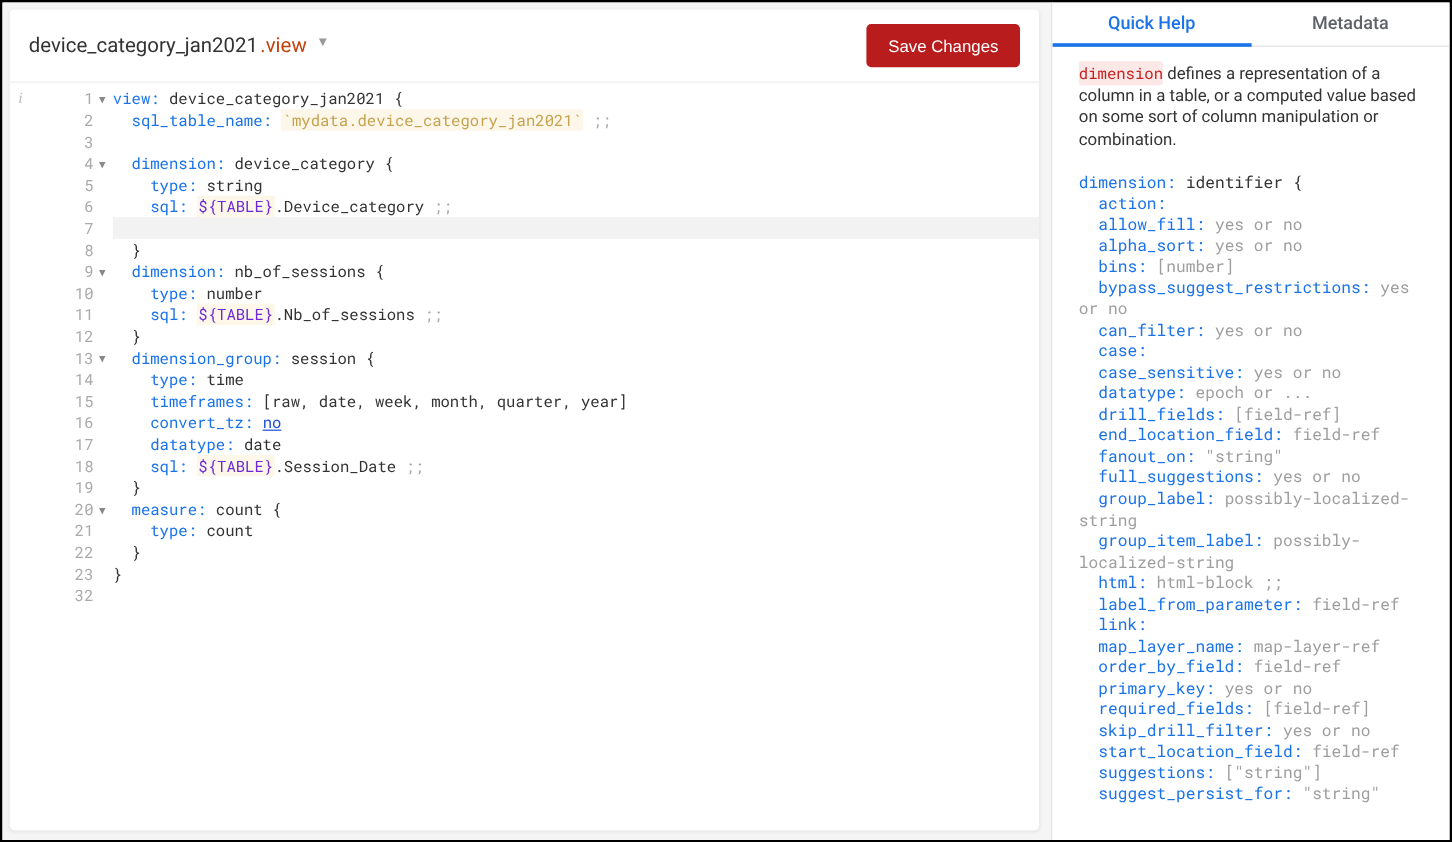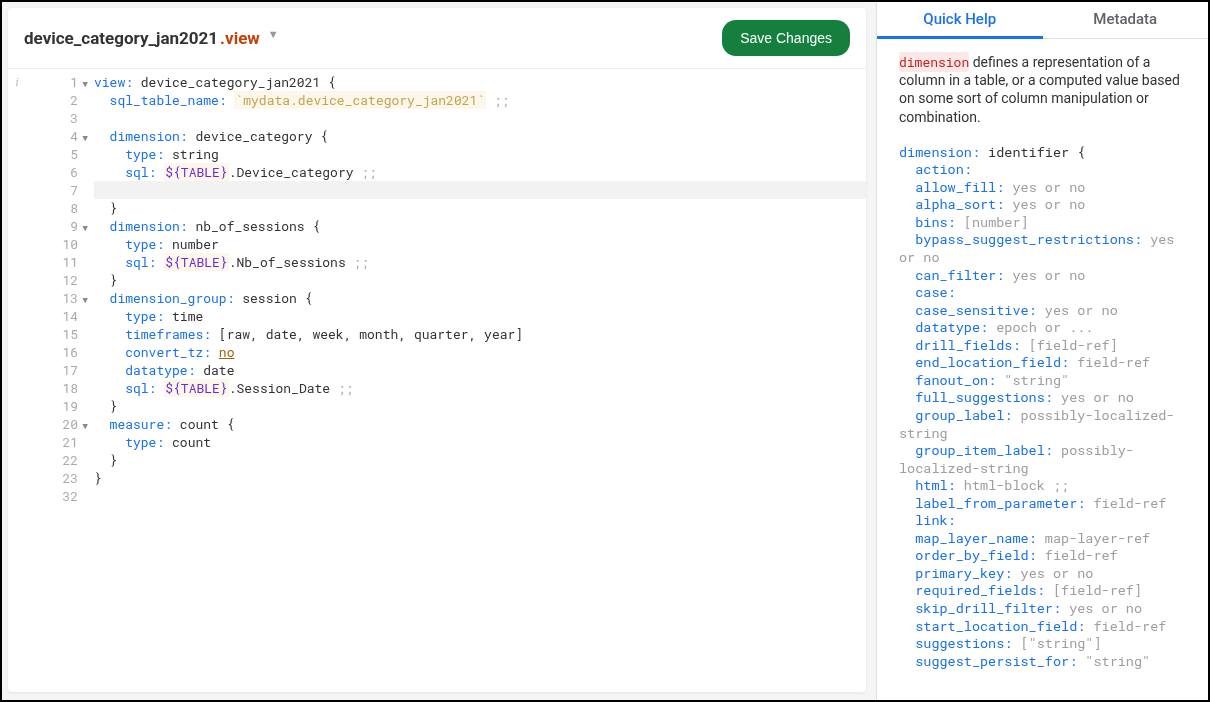--- a/index.html
+++ b/index.html
@@ -1,36 +1,36 @@
 <!DOCTYPE html>
 <html><head>
 <meta charset="utf-8">
 <style>
 * { box-sizing: border-box; margin: 0; padding: 0; }
 body { font-family: -apple-system, BlinkMacSystemFont, "Segoe UI", Roboto, sans-serif; background: #fff; width: 1210px; height: 702px; overflow: hidden; border: 2px solid #000; }
 .container { display: flex; height: 100%; }
 .editor-panel { flex: 0 0 875px; display: flex; flex-direction: column; border-right: 1px solid #e0e0e0; background: #f5f5f5; padding: 6px 10px 8px 6px; }
 .editor-card { background: #fff; border-radius: 4px; box-shadow: 0 1px 3px rgba(0,0,0,0.08); display: flex; flex-direction: column; height: 100%; overflow: hidden; }
 .editor-header { display: flex; align-items: center; padding: 12px 16px; border-bottom: 1px solid #eee; }
-.file-title { font-size: 17px; color: #333; font-weight: 700; display: flex; align-items: flex-start; gap: 2px; }
+.file-title { font-size: 17px; color: #333; font-weight: 400; display: flex; align-items: flex-start; gap: 2px; }
 .file-ext { color: #c2410c; }
 .dropdown-caret { color: #999; margin-left: 6px; font-size: 11px; }
-.save-btn { margin-left: auto; background: #15803d; color: #fff; border: none; border-radius: 14px; padding: 10px 18px; font-size: 14px; font-weight: 500; cursor: pointer; text-align: center; }
+.save-btn { margin-left: auto; background: #b91c1c; color: #fff; border: none; border-radius: 4px; padding: 10px 18px; font-size: 14px; font-weight: 500; cursor: pointer; text-align: center; }
 .code-area { display: flex; flex: 1; overflow: auto; }
 .gutter { flex: 0 0 60px; padding-top: 4px; text-align: right; font-family: "Roboto Mono", Menlo, Consolas, monospace; font-size: 13px; color: #aaa; user-select: none; }
 .gutter-row { height: 18px; line-height: 18px; padding-right: 8px; position: relative; }
 .gutter-row .fold { position: absolute; right: -2px; top: 2px; font-size: 9px; color: #888; }
 .info-gutter { flex: 0 0 18px; padding-top: 4px; text-align: center; color: #bbb; font-size: 13px; font-style: italic; font-family: serif; }
 .code { flex: 1; padding: 4px 0 4px 8px; font-family: "Roboto Mono", Menlo, Consolas, monospace; font-size: 13px; color: #333; white-space: pre; }
 .code-line { height: 18px; line-height: 18px; }
 .code-line.hl { background: #f2f2f2; }
 .kw { color: #1a73e8; }
 .str { color: #c5a34f; background: #fdf7ea; padding: 0 1px; }
 .var { color: #6d28d9; background: #fdf7ea; padding: 0 1px; }
-.val { color: #a16207; text-decoration: underline; }
+.val { color: #1d4ed8; text-decoration: underline; }
 .punct { color: #aaa; }
 .sidebar { flex: 1; display: flex; flex-direction: column; background: #fff; overflow: hidden; }
 .tabs { display: flex; border-bottom: 1px solid #e0e0e0; }
 .tab { flex: 1; text-align: center; padding: 8px 8px; font-size: 15px; color: #5f6368; cursor: pointer; font-weight: 500; }
 .tab.active { color: #1a73e8; border-bottom: 3px solid #1a73e8; margin-bottom: -1px; }
 .help-body { padding: 14px 18px 14px 22px; font-size: 14px; color: #333; overflow-y: auto; flex: 1; line-height: 1.3; }
 .help-desc { margin-bottom: 18px; }
 .chip { background: #fce8e6; color: #c5221f; font-family: "Roboto Mono", Menlo, monospace; padding: 1px 0; border-radius: 2px; font-size: 13px; }
 .help-code { font-family: "Roboto Mono", Menlo, Consolas, monospace; font-size: 13.5px; white-space: pre-wrap; word-wrap: break-word; }
 .hk { color: #1a73e8; }

